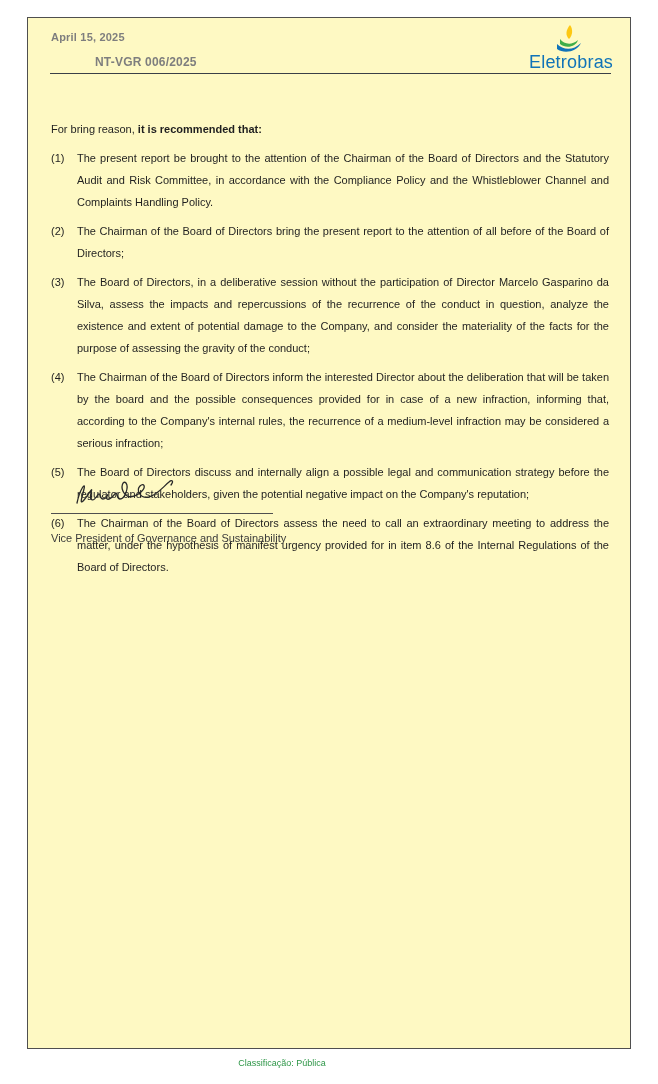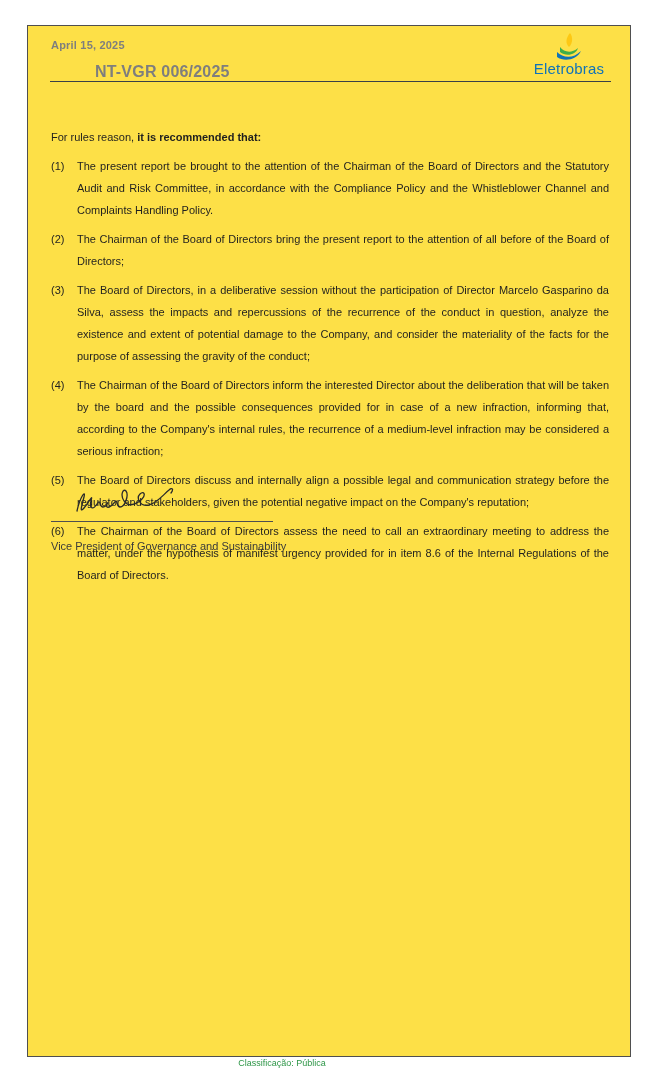--- a/index.html
+++ b/index.html
@@ -1,42 +1,42 @@
 <!DOCTYPE html>
 <html><head>
 <meta charset="utf-8">
 <style>
   * { margin:0; padding:0; box-sizing:border-box; }
   html,body { width:658px; height:1084px; background:#ffffff; }
   body { font-family:"Liberation Sans", sans-serif; position:relative; color:#1f1f1f; }
 
   .page-box {
-    position:absolute; left:27px; top:25px; width:604px; height:1032px;
-    border:1px solid #4f4f4f; background:#fde047;
+    position:absolute; left:27px; top:17px; width:604px; height:1032px;
+    border:1px solid #4f4f4f; background:#fef9c3;
   }
 
   
   .hdr-date {
     position:absolute; left:23px; top:13px;
     font-size:11px; font-weight:bold; color:#7e7e7e; letter-spacing:.2px;
   }
   .hdr-doc {
     position:absolute; left:23px; top:37px;
-    font-size:16px; font-weight:bold; color:#7e7e7e; letter-spacing:.2px;padding-left:44px;
+    font-size:12px; font-weight:bold; color:#7e7e7e; letter-spacing:.2px;padding-left:44px;
   }
   .hdr-rule {
     position:absolute; left:22px; top:55px; width:561px; height:1px;
     background:#3a4047;
   }
   .logo {
     position:absolute; right:21px; top:6px; width:80px; text-align:center;
   }
   .logo .mark { display:block; margin:0 auto 0 auto; }
   .logo .word {
-    display:block; font-size:15px; color:#1073b8; letter-spacing:.2px;
+    display:block; font-size:18px; color:#1073b8; letter-spacing:.2px;
     margin-top:-2px;
   }
 
   
   .doc-body {
     position:absolute; left:23px; top:100px; width:558px;
     font-size:11px; line-height:22px; color:#1f1f1f;
   }
   .intro { margin-bottom:7px; }
   .intro .bold { font-weight:bold; }
@@ -70,21 +70,21 @@
       <path d="M18,1 C14,6 13,11 17,15 C21,11 21,5 18,1 Z" fill="#fdc813"></path>
       <path d="M8,15 C12,20 19,22 26,16 C24,23 14,25 8,20 Z" fill="#3fae49"></path>
       <path d="M5,20 C11,26 21,27 29,19 C25,28 12,30 5,25 Z" fill="#1073b8"></path>
     </svg>
     <span class="word">Eletrobras</span>
   </div>
   <div class="hdr-rule"></div>
 
   <div class="doc-body">
     <div class="intro">
-      <span>For rules reason, </span><span class="bold">it is recommended that:</span>
+      <span>For bring reason, </span><span class="bold">it is recommended that:</span>
     </div>
 
     <div class="item">
       <span class="num">(1)</span>
       <div class="txt">The present report be brought to the attention of the Chairman of the Board of Directors and the Statutory Audit and Risk Committee, in accordance with the Compliance Policy and the Whistleblower Channel and Complaints Handling Policy.</div>
     </div>
     <div class="item">
       <span class="num">(2)</span>
       <div class="txt">The Chairman of the Board of Directors bring the present report to the attention of all before of the Board of Directors;</div>
     </div>

